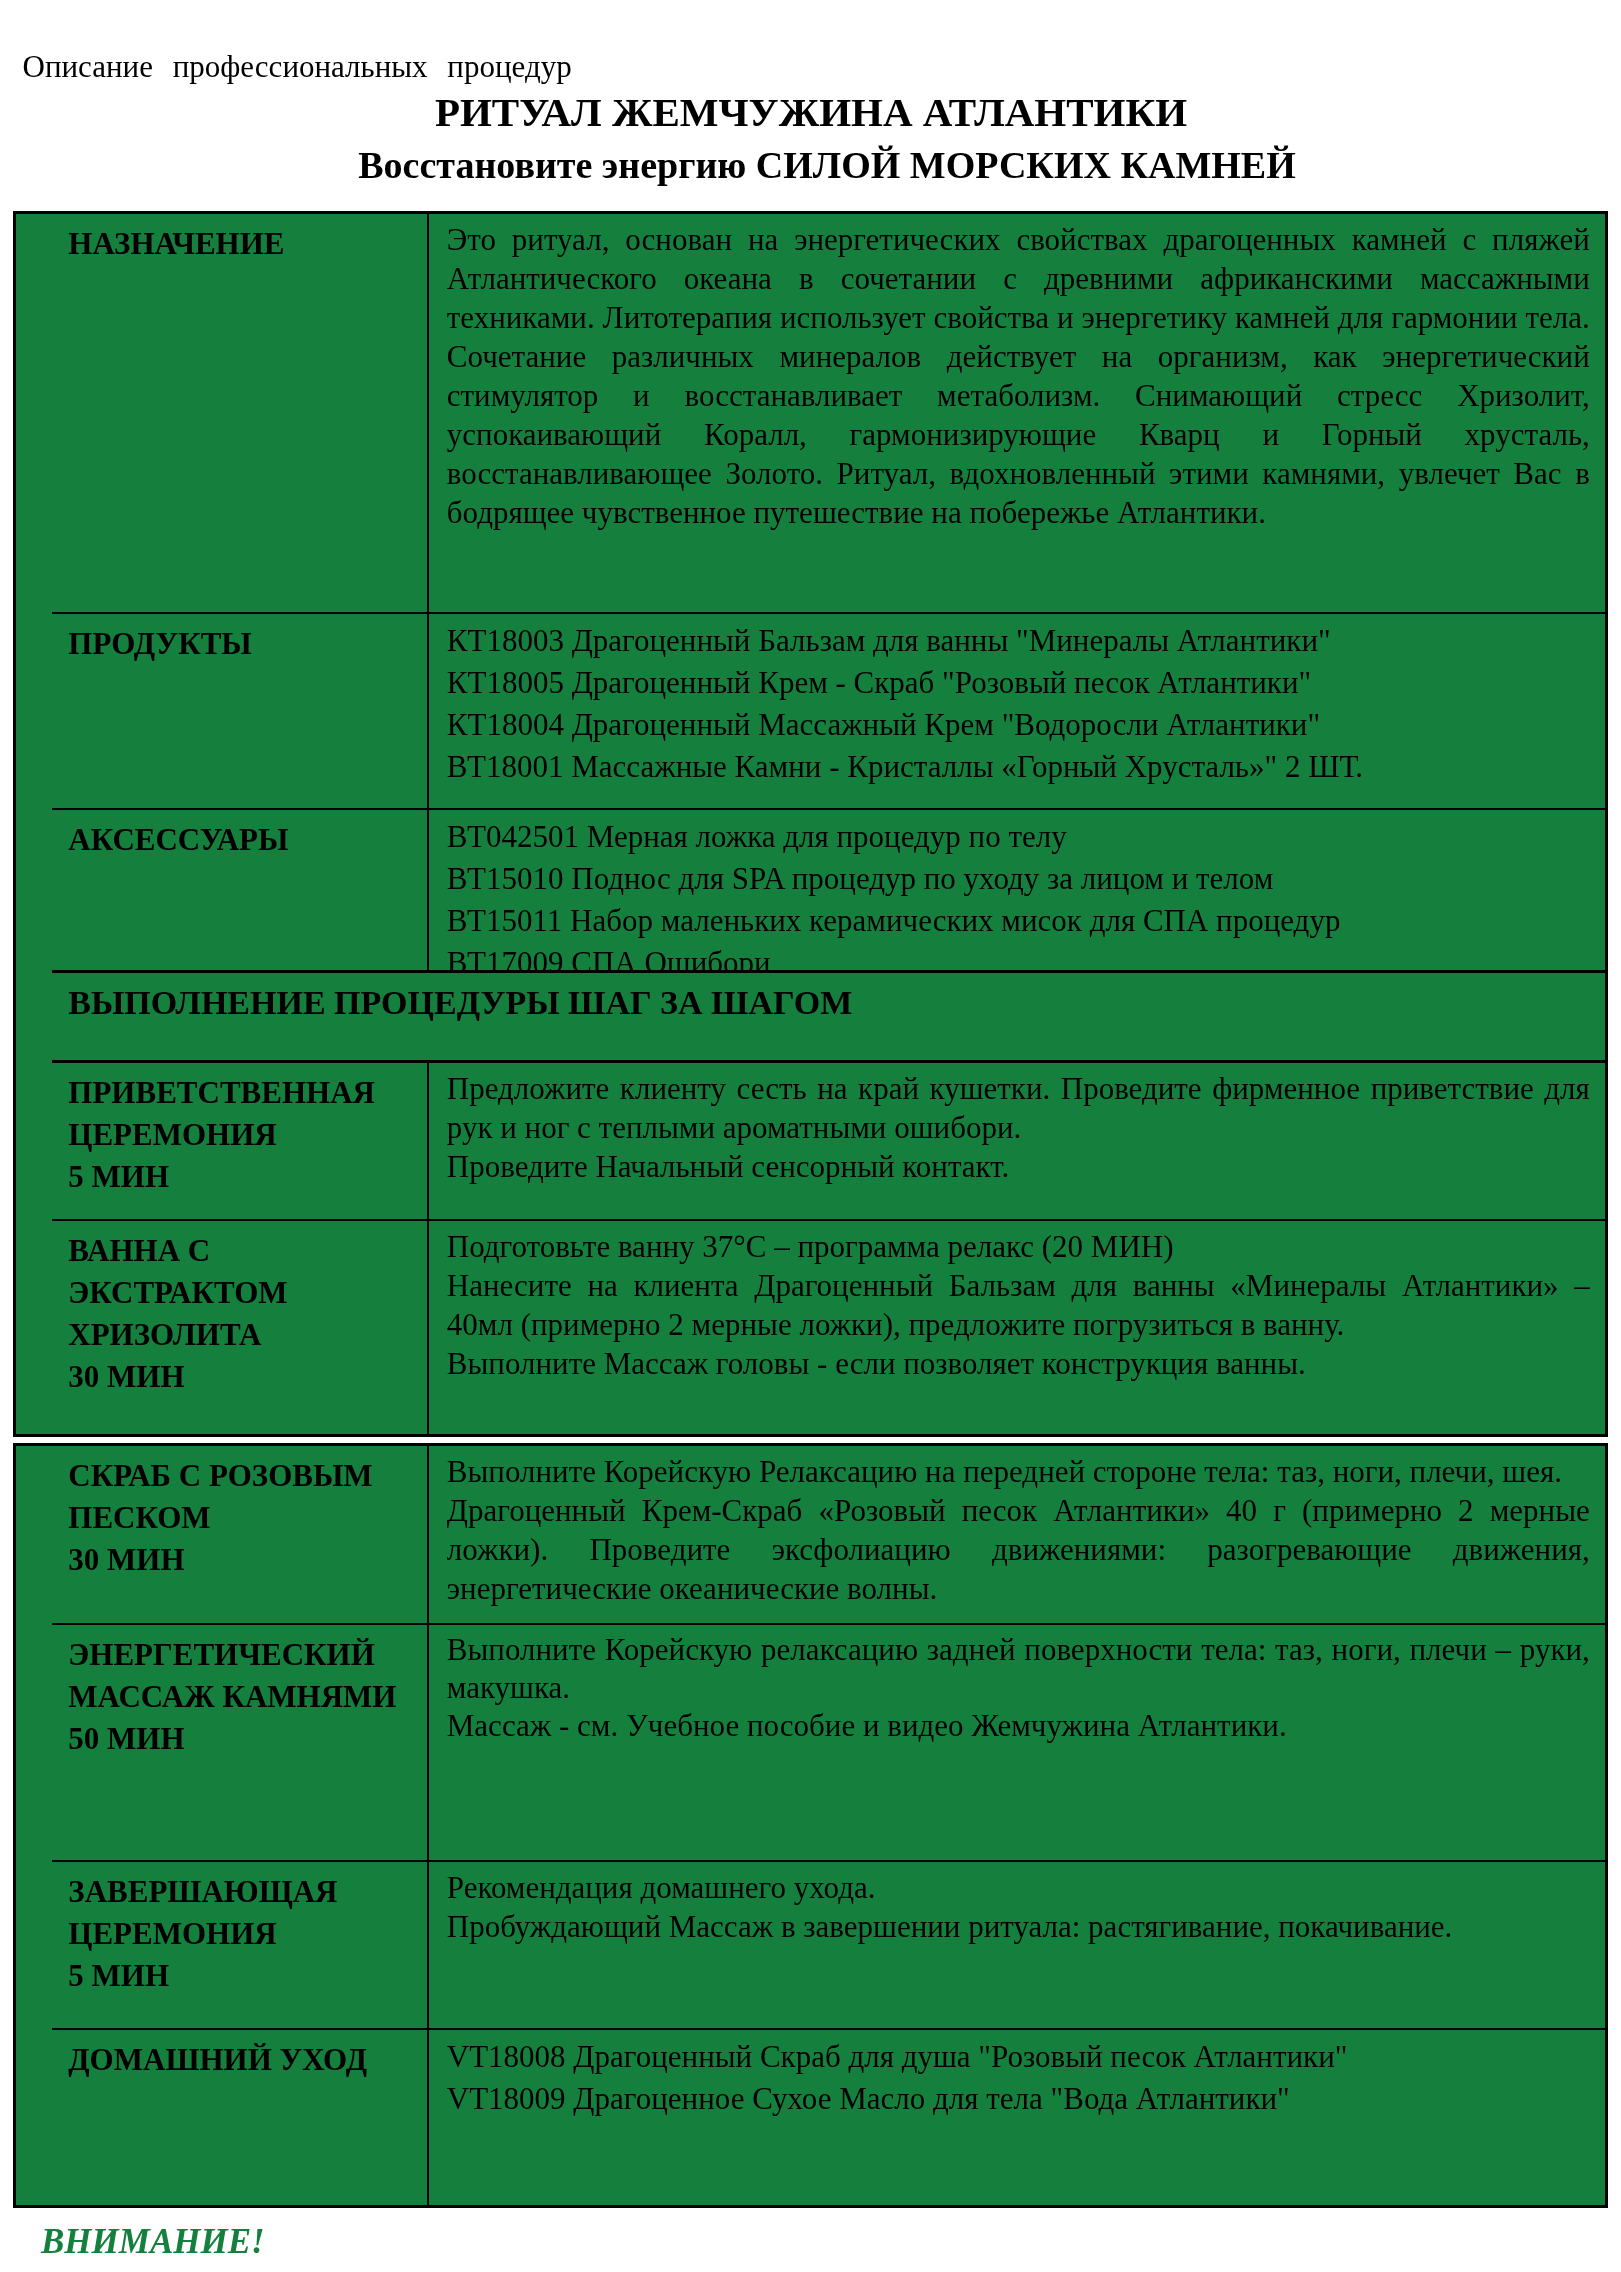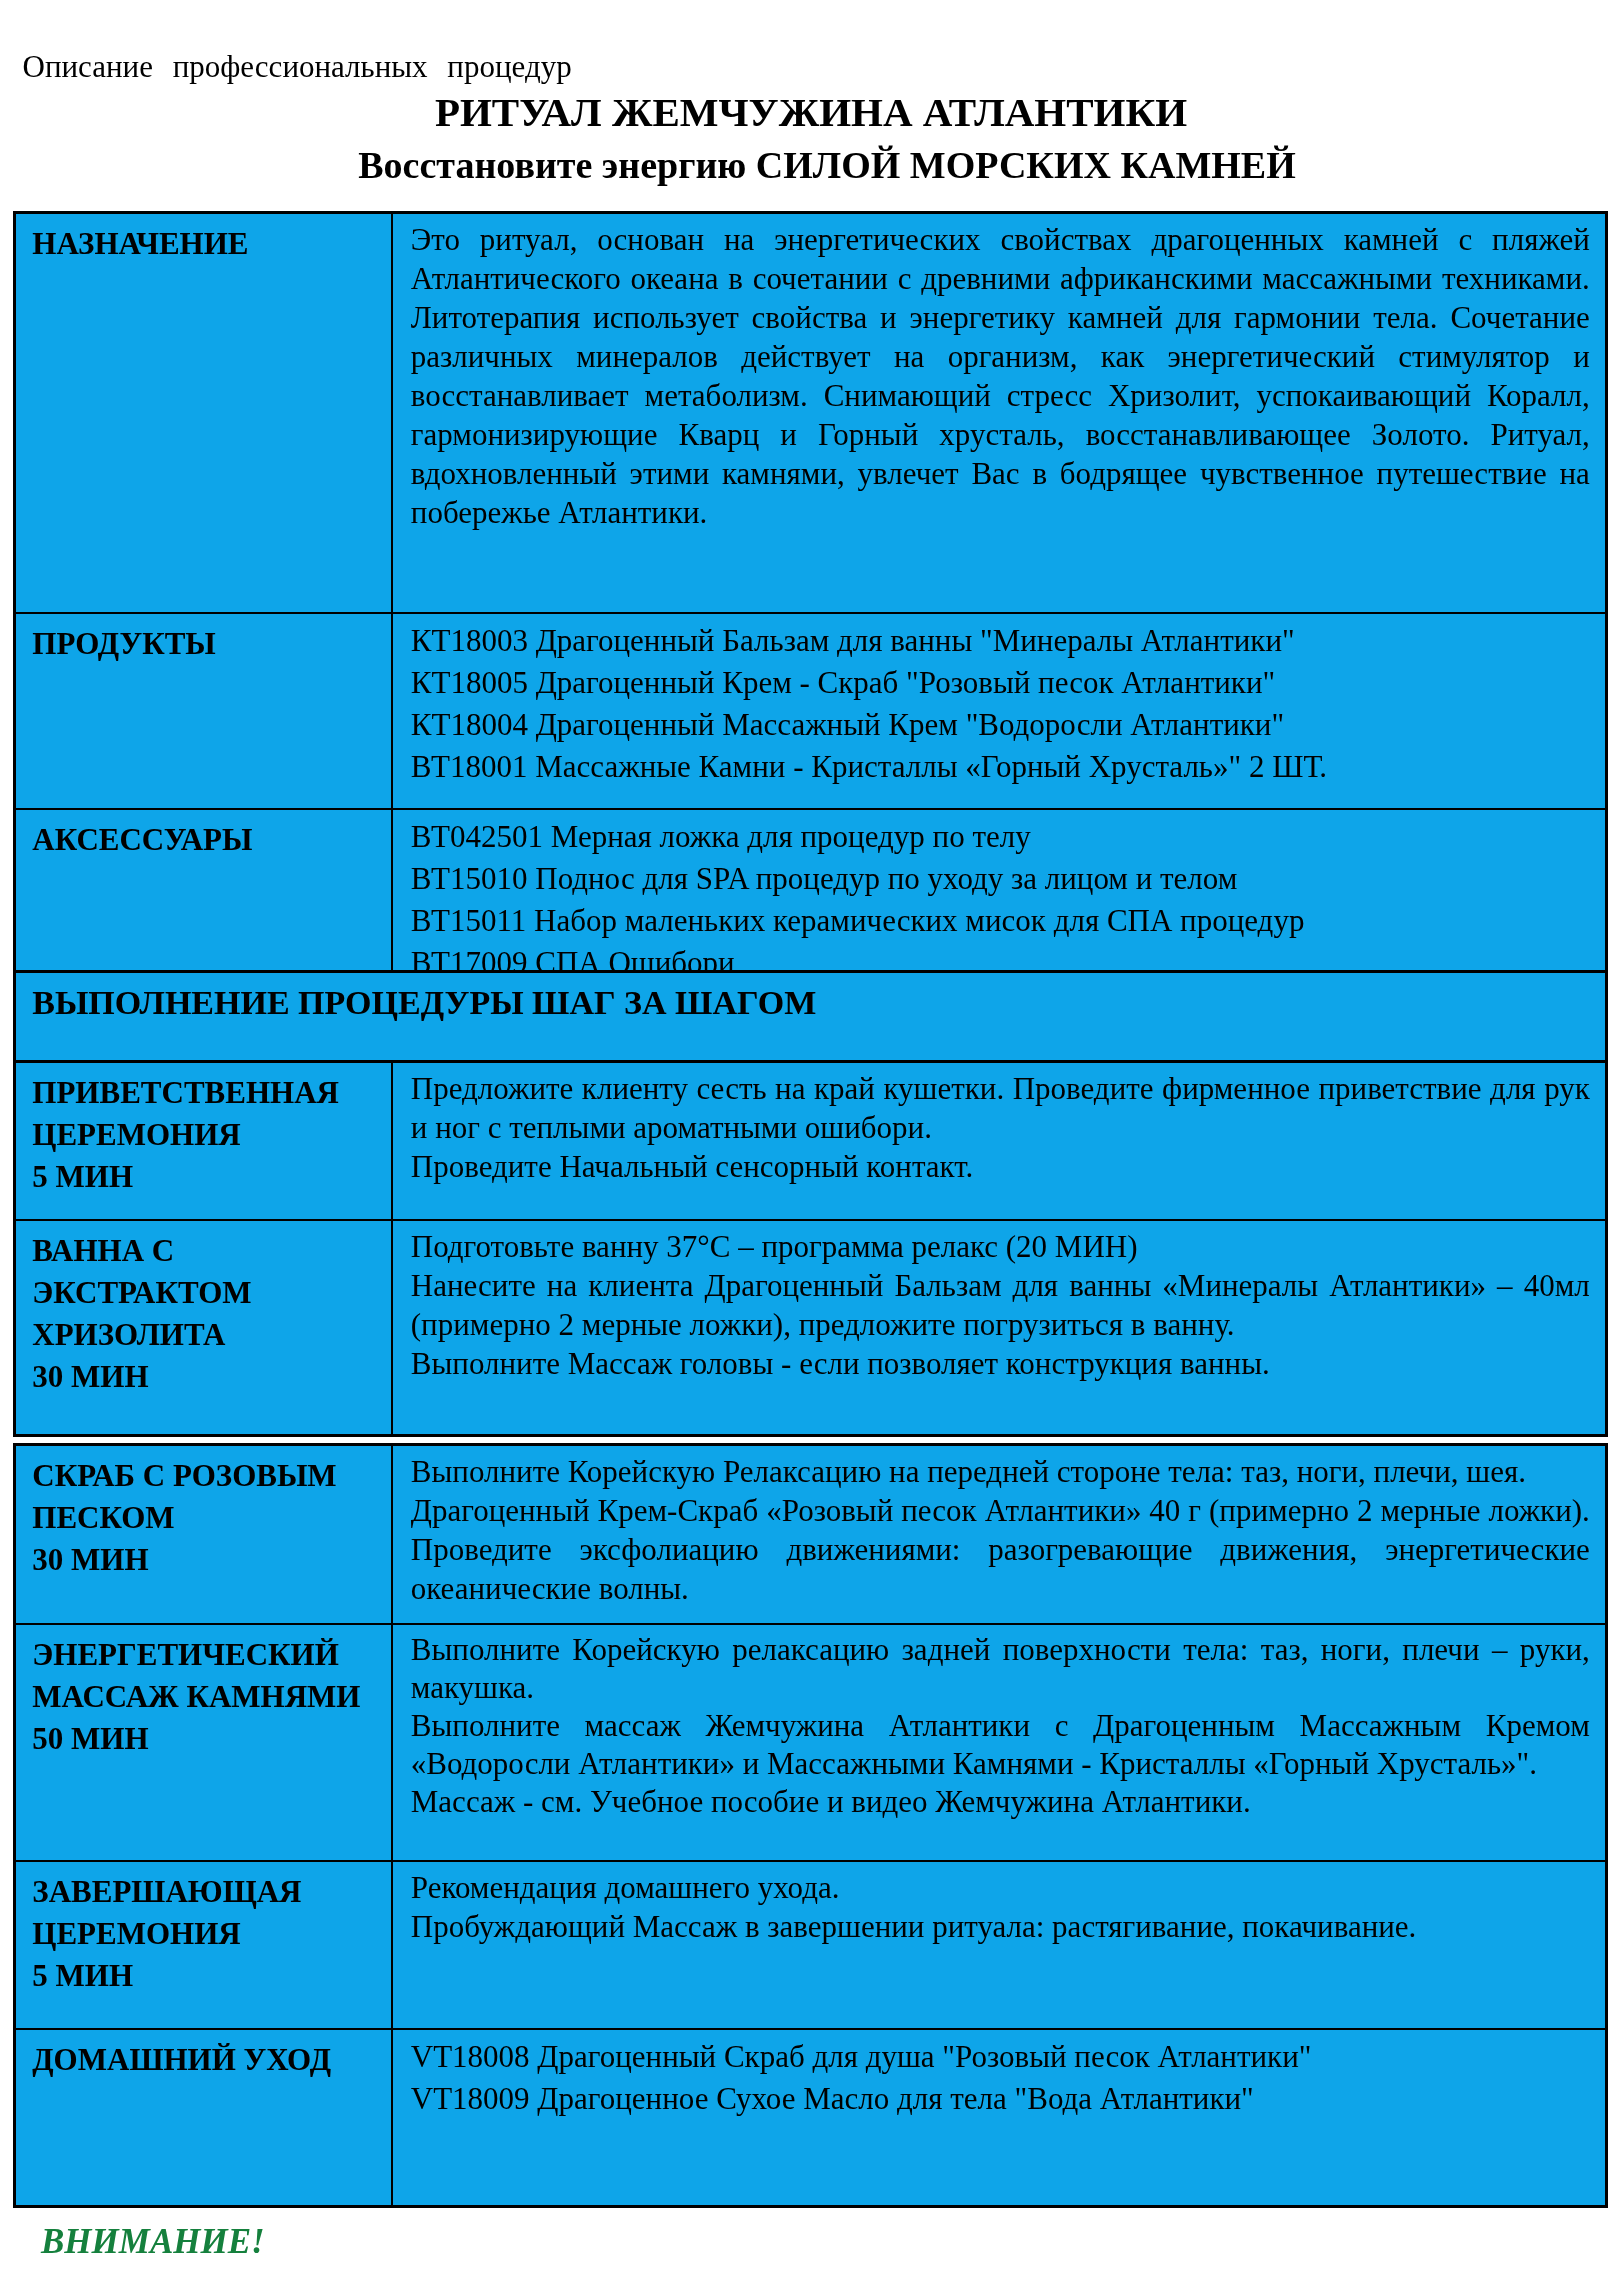--- a/index.html
+++ b/index.html
@@ -19,21 +19,21 @@
   .title1{
     position:absolute;left:0;top:44px;width:100%;
     text-align:center;font-size:41px;font-weight:bold;
   }
   .title2{
     position:absolute;left:16px;top:99px;width:100%;
     text-align:center;font-size:38px;font-weight:bold;
   }
   .tbl{
     position:absolute;left:12.8px;width:1595px;
-    border:3px solid #000;background:#0ea5e9;box-sizing:border-box;
+    border:3px solid #000;background:#15803d;box-sizing:border-box;padding-left:36px;
   }
   .tblA{top:167px;}
   .tblB{top:1399px;}
   .row{display:flex;box-sizing:border-box;overflow:hidden;}
   .row + .row{border-top:2.3px solid #000;}
   .row.heavy-top{border-top:3.8px solid #000;}
   .cell-l{
     width:377px;flex:0 0 377px;box-sizing:border-box;
     border-right:2.3px solid #000;
     padding:9px 6px 0 16.5px;
@@ -157,21 +157,20 @@
       </div>
     </div>
 
     <div class="row rB2">
       <div class="cell-l">
         <div class="label">ЭНЕРГЕТИЧЕСКИЙ МАССАЖ КАМНЯМИ</div>
         <div class="dur">50 МИН</div>
       </div>
       <div class="cell-r">
         <div class="body-par">Выполните Корейскую релаксацию задней поверхности тела: таз, ноги, плечи – руки, макушка.</div>
-        <div class="body-par">Выполните массаж Жемчужина Атлантики с Драгоценным Массажным Кремом «Водоросли Атлантики» и Массажными Камнями - Кристаллы «Горный Хрусталь»".</div>
         <div class="body-line">Массаж - см. Учебное пособие и видео Жемчужина Атлантики.</div>
       </div>
     </div>
 
     <div class="row rB3">
       <div class="cell-l">
         <div class="label">ЗАВЕРШАЮЩАЯ ЦЕРЕМОНИЯ</div>
         <div class="dur">5 МИН</div>
       </div>
       <div class="cell-r">

